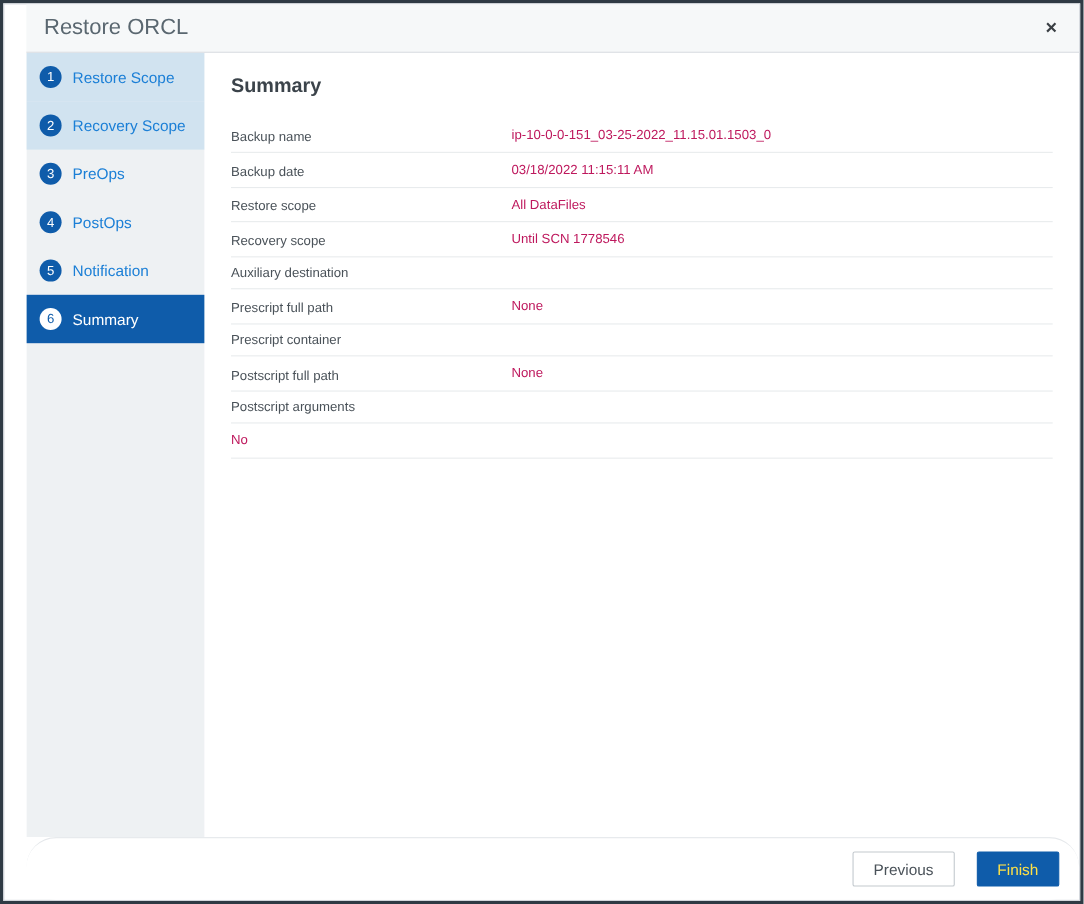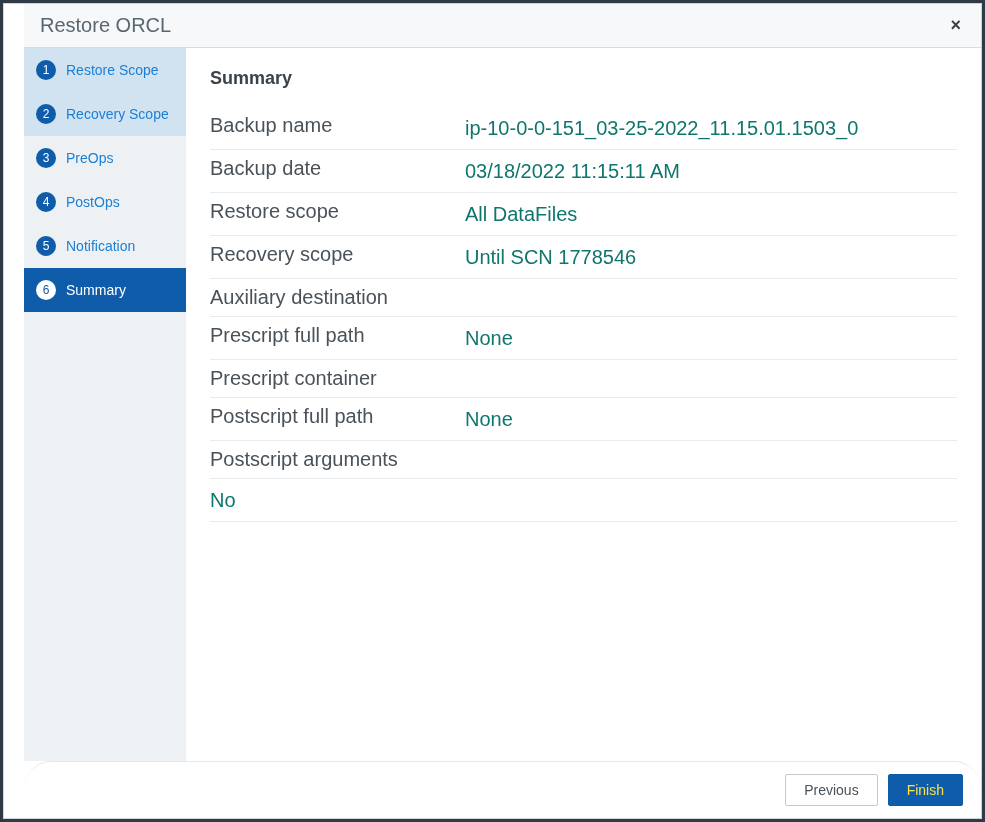--- a/index.html
+++ b/index.html
@@ -93,37 +93,37 @@
     .content-title {
       font-size: 18px;
       font-weight: 600;
       color: #3b434a;
       margin-bottom: 18px;
     }
     .summary-row {
       display: flex;
       padding: 7px 0;
       border-bottom: 1px solid #e8ebed;
-      font-size: 20px;
-      align-items: flex-start;
+      font-size: 12px;
+      align-items: flex-end;
     }
     .summary-label {
       width: 255px;
       color: #4a5259;
       flex-shrink: 0;
     }
     .summary-value {
-      color: #0f766e;
+      color: #be185d;
       flex: 1;
       line-height: 1.4;
     }
     .dialog-footer {
       display: flex;
       justify-content: flex-end;
-      gap: 10px;
+      gap: 20px;
       padding: 12px 18px;
       border-top: 1px solid #e5e8eb;
       background: #fff;
       border-radius: 27px;
     }
     .btn {
       padding: 7px 18px;
       font-size: 14px;
       border-radius: 2px;
       cursor: pointer;

